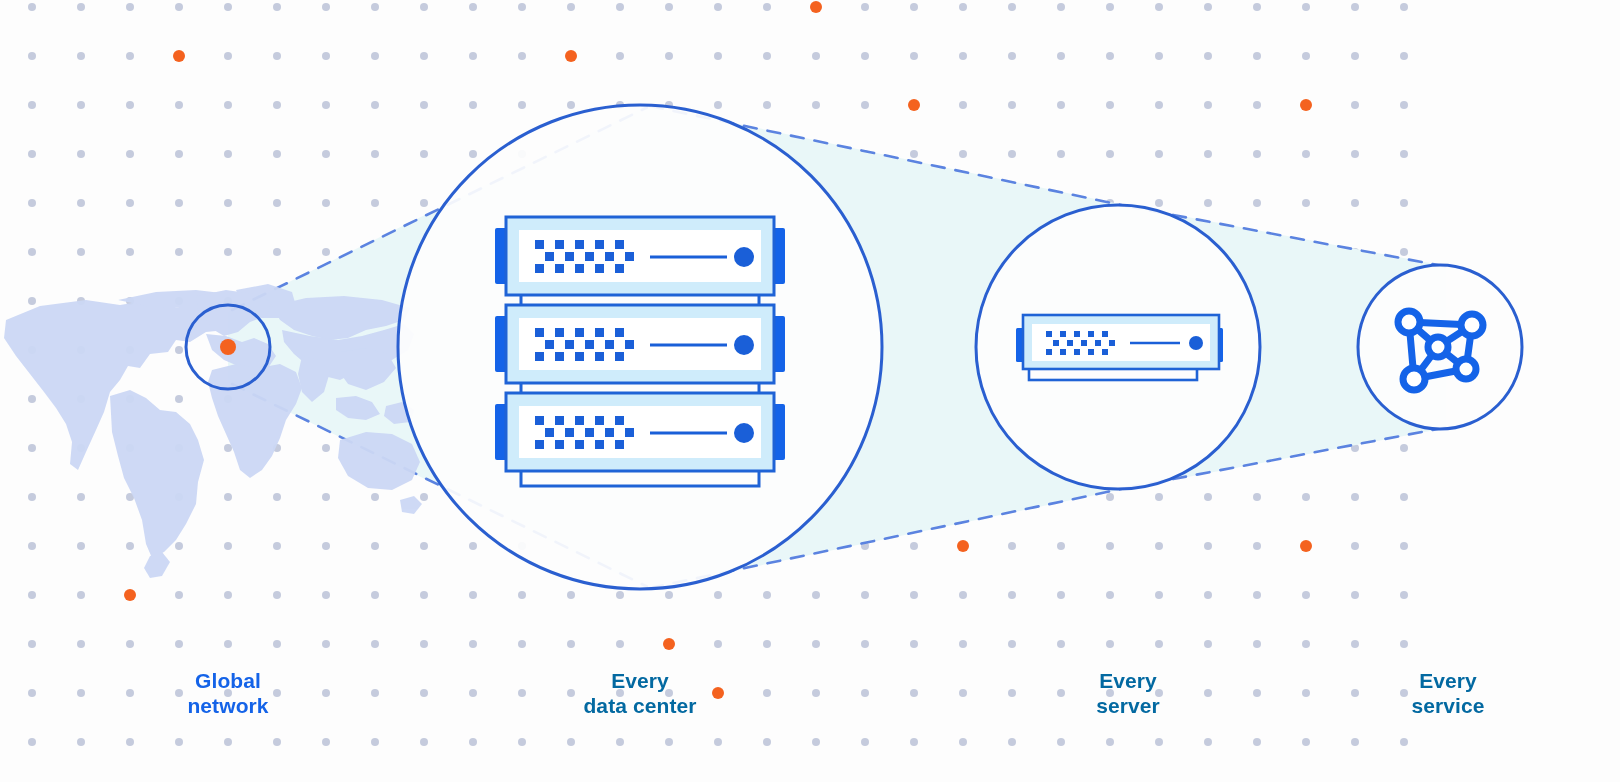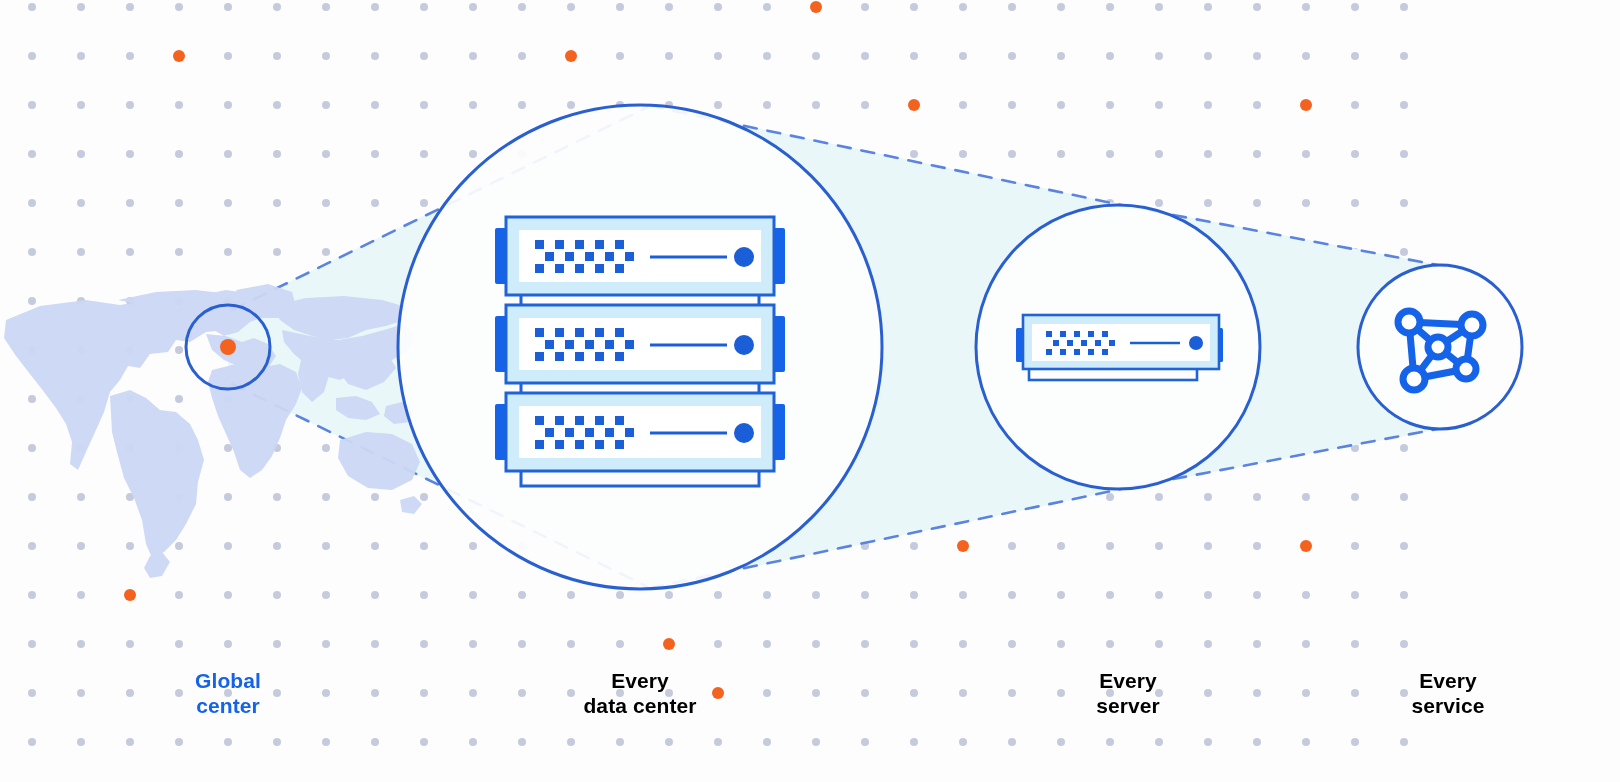--- a/index.html
+++ b/index.html
@@ -11,21 +11,21 @@
   }
   #stage{position:absolute;inset:0;width:1620px;height:782px;}
   svg.layer{position:absolute;left:0;top:0;width:1620px;height:782px;}
   .labels{position:absolute;left:0;top:0;width:1620px;height:782px;pointer-events:none;}
   .lbl{
     position:absolute;
     text-align:center;
     font-size:21px;
     font-weight:700;
     line-height:25px;
-    color:#000000;
+    color:#0369a1;
     letter-spacing:.1px;
     white-space:pre-line;
   }
   .lbl.accent{color:#1463e8;}
 </style>
 </head>
 <body>
 
 <div id="stage">
 
@@ -706,21 +706,21 @@
       <circle cx="1409" cy="322" r="11" fill="#ffffff"></circle>
       <circle cx="1472" cy="325" r="11" fill="#ffffff"></circle>
       <circle cx="1438" cy="347" r="10" fill="#ffffff"></circle>
       <circle cx="1414" cy="379" r="11" fill="#ffffff"></circle>
       <circle cx="1466" cy="369" r="10" fill="#ffffff"></circle>
     </g>
   </svg>
 
   <div class="labels">
     <div class="lbl accent" style="left:128px;top:668px;width:200px;">Global
-center</div>
+network</div>
     <div class="lbl" style="left:540px;top:668px;width:200px;">Every
 data center</div>
     <div class="lbl" style="left:1028px;top:668px;width:200px;">Every
 server</div>
     <div class="lbl" style="left:1348px;top:668px;width:200px;">Every
 service</div>
   </div>
 
 </div>
 

